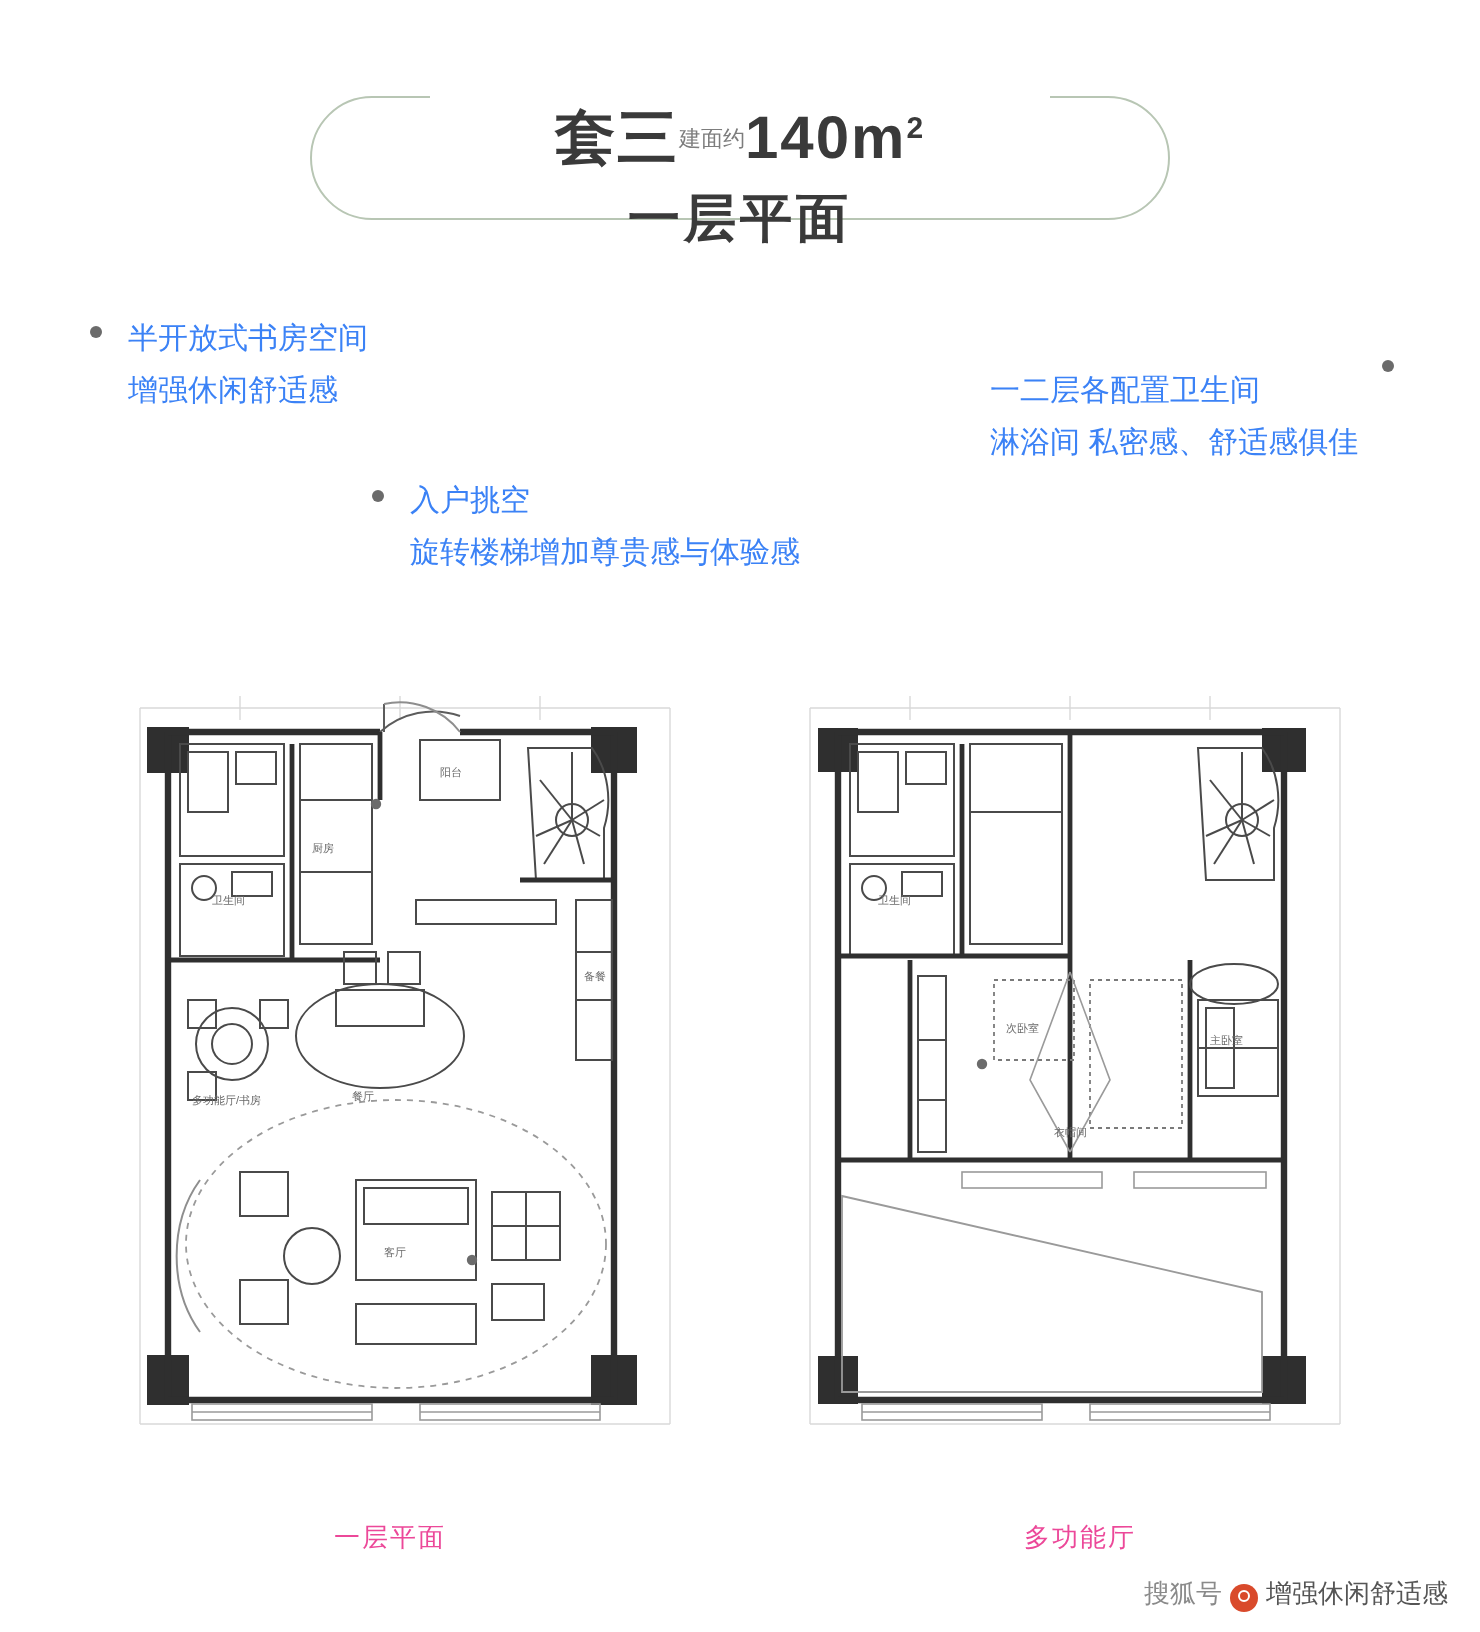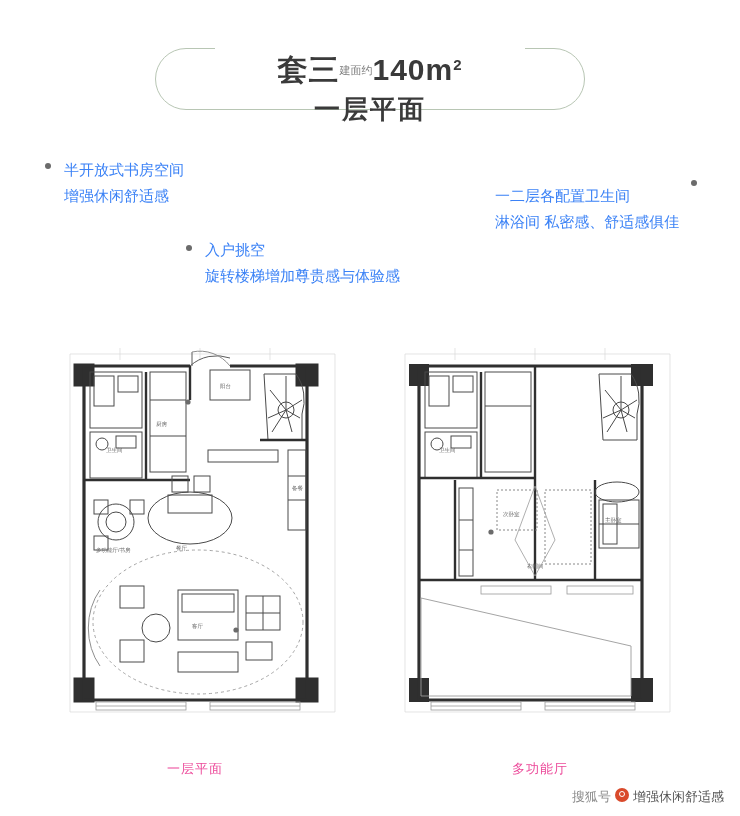--- a/index.html
+++ b/index.html
@@ -126,21 +126,21 @@
   .cap-right { left: 440px; top: 760px; }
 
   
   .watermark {
     position: absolute;
     right: 16px;
     bottom: 10px;
     font-size: 13px;
     color: #555;
     display: flex;
-    align-items: flex-start;
+    align-items: flex-end;
     gap: 4px;
   }
   .wm-logo {
     display: inline-block;
     width: 14px;
     height: 14px;
     border-radius: 50%;
     background: #d94a2b;
     position: relative;
   }

